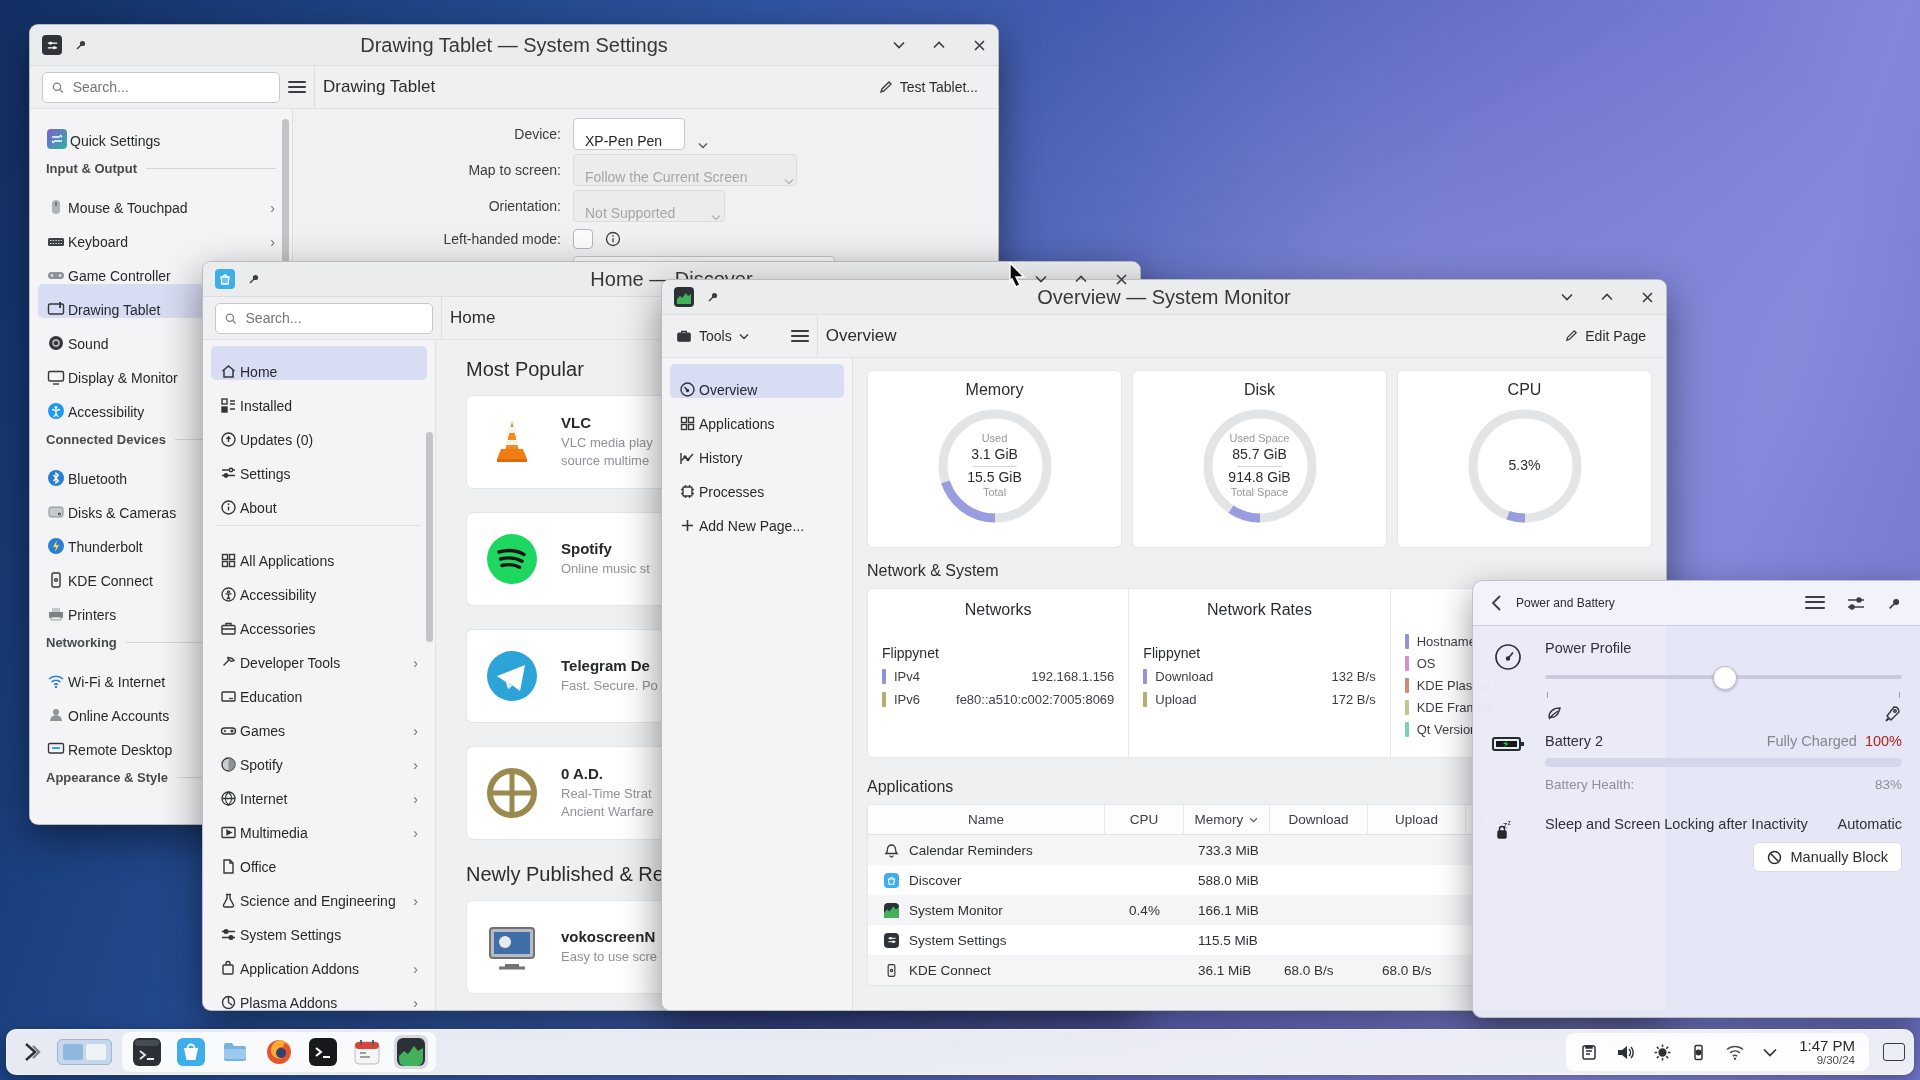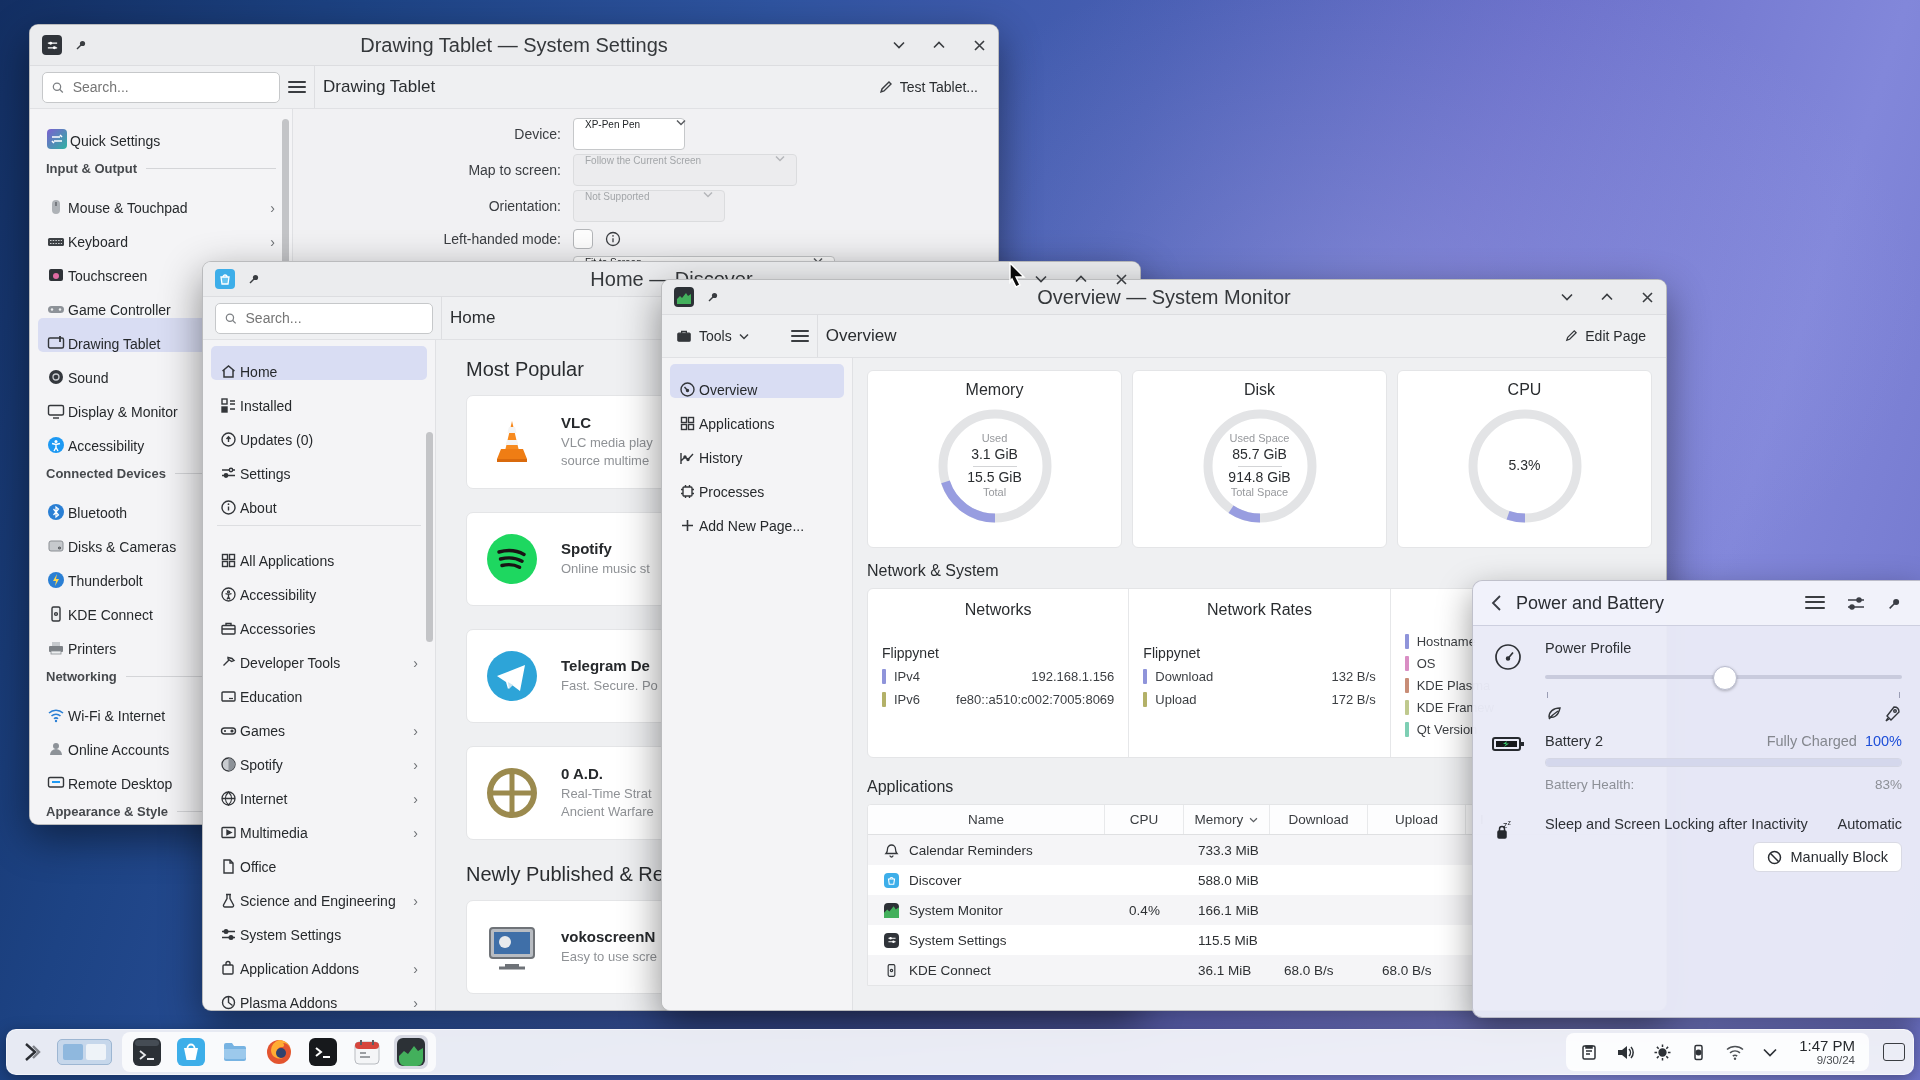--- a/index.html
+++ b/index.html
@@ -49,22 +49,22 @@
     font-size:11px;color:#fff;flex:0 0 auto}
   svg{display:block}
 
   
   #win-settings{left:29px;top:24px;width:968px;height:799px}
   #win-settings .titlebar{height:40px;flex-basis:40px}
   #win-settings .sidebar{width:262px;flex:0 0 262px}
   .ss-content{flex:1;background:#f1f1f3;padding-top:10px}
   .frow{display:flex;align-items:center;height:30px;margin-bottom:6px}
   .flabel{width:268px;text-align:right;margin-right:12px;font-size:14px;color:#3a3d41;white-space:nowrap}
-  .combo{display:inline-flex;align-items:flex-start;gap:36px;background:#fff;border:1px solid #c6c8ca;
-    border-radius:4px;height:30px;padding:0 11px;font-size:10px;color:#232629;white-space:nowrap}
+  .combo{display:inline-flex;align-items:flex-end;gap:36px;background:#fff;border:1px solid #c6c8ca;
+    border-radius:4px;height:30px;padding:0 11px;font-size:14px;color:#232629;white-space:nowrap}
   .combo .cchev{color:#5a5d61}
   .combo.dis{background:#ececee;border-color:#dbdcde;color:#a3a6a9}
   .combo.dis .cchev{color:#b5b7ba}
   .checkbox{width:18px;height:18px;border:1px solid #b4b6b9;border-radius:4px;background:#fdfdfd}
   .info-ic{margin-left:12px;color:#3a3d41}
 
   
   #win-discover{left:202px;top:261px;width:937px;height:748px}
   #win-discover .titlebar{height:34px;flex-basis:34px}
   #win-discover .sidebar{width:232px;flex:0 0 232px}
@@ -109,35 +109,35 @@
   .td{display:flex;align-items:center;box-sizing:border-box;padding:0 14px;white-space:nowrap;overflow:hidden}
   .c-name{width:237px}.c-cpu{width:79px;justify-content:center}.c-mem{width:86px}.c-dl{width:98px}.c-ul{width:98px}.c-x{flex:1}
   .tr .c-name{gap:10px;padding-left:16px}
 
   
   #popup-power{position:absolute;right:0;top:580px;width:447px;height:436px;
     background:rgba(233,234,247,.97);border:1px solid rgba(0,0,0,.18);border-right:0;
     border-radius:10px 0 0 10px;box-shadow:0 12px 34px rgba(0,0,0,.4);display:flex;flex-direction:column}
   .pp-head{height:44px;flex:0 0 44px;display:flex;align-items:center;gap:14px;padding:0 18px;
     border-bottom:1px solid #cdcfdf;background:rgba(242,243,251,.9);border-radius:10px 0 0 0}
-  .pp-title{font-size:18px;color:#2a2d32}
+  .pp-title{font-size:12px;color:#2a2d32}
   .pp-hicons{margin-left:auto;display:flex;gap:22px;color:#3a3d44}
   .pp-body{padding:14px 18px 0 14px;font-size:14.5px;color:#2e3136}
   .pp-row{display:flex;gap:16px;margin-bottom:10px}
   .pp-ic{width:42px;display:flex;justify-content:center;padding-top:2px;color:#2e3136}
   .pp-main{flex:1;min-width:0}
   .slider{position:relative;height:22px;margin-top:10px}
   .slider .track{position:absolute;left:0;right:0;top:9px;height:4px;border-radius:2px;background:#c9cbdd}
   .slider .handle{position:absolute;top:0;width:22px;height:22px;margin-left:-11px;border-radius:50%;
     background:#fff;border:1px solid #b9bccf;box-shadow:0 1px 3px rgba(0,0,0,.25)}
   .slider .tick{position:absolute;top:26px;width:1px;height:6px;background:#9a9db5}
   .slider-ends{display:flex;justify-content:space-between;margin-top:16px;color:#33363b}
   .batline{display:flex;align-items:baseline}
   .batline .status{margin-left:auto;color:#84878e}
-  .batline .pct{margin-left:8px;color:#1d4ed8}
+  .batline .pct{margin-left:8px;color:#b91c1c}
   .pbar{height:7px;border-radius:4px;background:#fbfbfd;border:1px solid #d4d6e4;margin-top:9px;overflow:hidden}
   .pbar .fill{height:100%;background:#d4d7ec}
   .subline{display:flex;font-size:13.5px;color:#8d9097;margin:10px 0 14px}
   .subline .v{margin-left:auto}
   .sleepline{display:flex}
   .sleepline .v{margin-left:auto;color:#2e3136}
   .blockbtn{display:flex;align-items:center;gap:8px;background:#fff;border:1px solid #d9dae4;border-radius:6px;
     padding:6px 13px;font-size:14.5px;color:#2a2d32;float:right;margin-top:10px}
 
   
@@ -246,29 +246,20 @@
       </div>
       <div class="sitem">
         <span class="ico">
             <svg width="18" height="18" viewBox="0 0 18 18">
               <rect x="1" y="6" width="16" height="8" rx="1.5" fill="#3c4044"></rect>
               <path d="M3 8.5h12M3 11.5h12" stroke="#cfd2d5" stroke-width="1" stroke-dasharray="1.5 1.2"></path>
             </svg>
           </span>
         <span>Keyboard</span>
           <span class="chev">›</span>
-      </div>
-      <div class="sitem">
-        <span class="ico">
-            <svg width="18" height="18" viewBox="0 0 18 18">
-              <rect x="2" y="3" width="14" height="12" rx="2" fill="#2f3338"></rect>
-              <circle cx="9" cy="10" r="3" fill="#e06ca4"></circle>
-            </svg>
-          </span>
-        <span>Touchscreen</span>
       </div>
       <div class="sitem">
         <span class="ico">
             <svg width="18" height="18" viewBox="0 0 18 18">
               <rect x="1" y="6" width="16" height="7" rx="3.5" fill="#8d9298"></rect>
               <circle cx="5" cy="9.5" r="1.2" fill="#eceef0"></circle>
               <circle cx="13" cy="9.5" r="1.2" fill="#eceef0"></circle>
             </svg>
           </span>
         <span>Game Controller</span>

